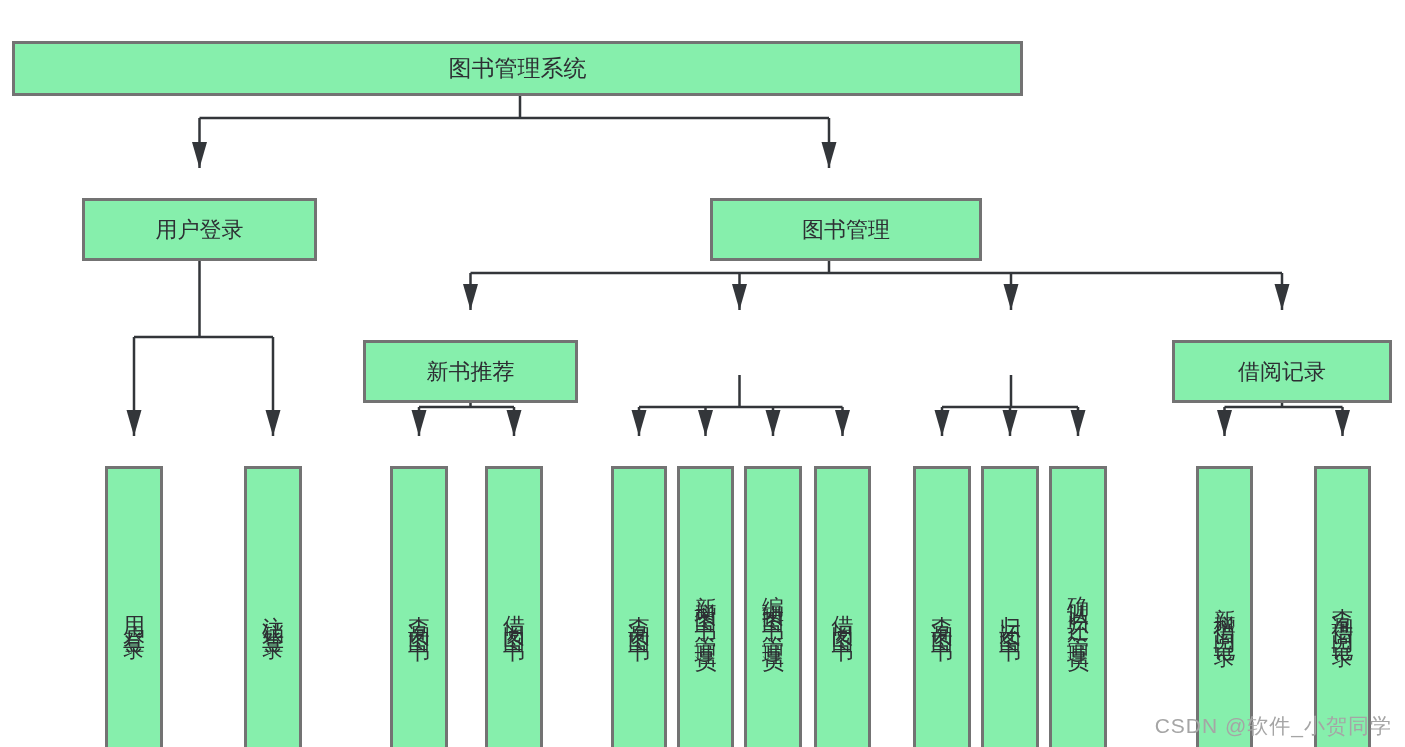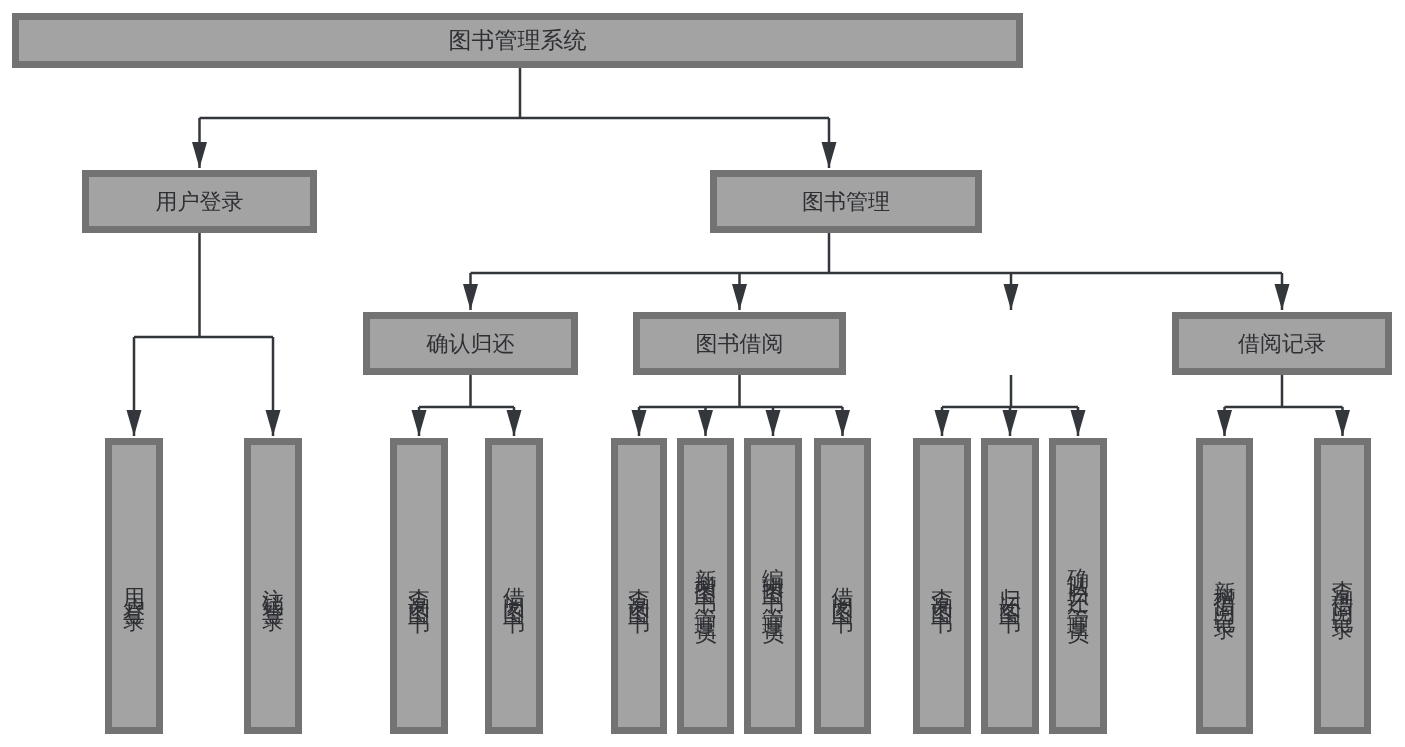--- a/index.html
+++ b/index.html
@@ -8,26 +8,27 @@
     width:1405px;height:747px;
     background:#ffffff;
     font-family:"Liberation Sans","DejaVu Sans",sans-serif;
     overflow:hidden;
   }
   svg.wires{position:absolute;left:0;top:0;width:1405px;height:747px;}
   .wire{stroke:#33363a;stroke-width:2.5;fill:none;}
   .node{
     position:absolute;
     box-sizing:border-box;
-    background:#a3a3a3;
-    border:7px solid #737373;
+    background:#86efac;
+    border:3px solid #737373;
     display:flex;align-items:center;justify-content:center;
     color:#2d2f33;
     font-size:22px;
     text-align:center;
+    margin-top:28px;
   }
   .node.h{height:63px;}
   .node.root{height:55px;font-size:23px;}
   .node.v{
     top:438px;height:296px;width:58px;
   }
   .node.v .vtxt{
     writing-mode:vertical-rl;
     text-orientation:mixed;
     letter-spacing:8px;
@@ -94,24 +95,21 @@
   </div>
 
   <div class="node h" style="left:82px;top:170px;width:235px;">
     <span>用户登录</span>
   </div>
   <div class="node h" style="left:710px;top:170px;width:272px;">
     <span>图书管理</span>
   </div>
 
   <div class="node h" style="left:363px;top:312px;width:215px;">
-    <span>确认归还</span>
-  </div>
-  <div class="node h" style="left:633px;top:312px;width:213px;">
-    <span>图书借阅</span>
+    <span>新书推荐</span>
   </div>
   <div class="node h" style="left:1172px;top:312px;width:220px;">
     <span>借阅记录</span>
   </div>
 
   <div class="node v" style="left:105px;">
     <span class="vtxt">用户登录</span>
   </div>
   <div class="node v" style="left:244px;">
     <span class="vtxt">注销登录</span>
@@ -147,14 +145,15 @@
     <span class="vtxt">确认归还（管理员）</span>
   </div>
 
   <div class="node v" style="left:1196px;width:57px;">
     <span class="vtxt">新增借阅记录</span>
   </div>
   <div class="node v" style="left:1314px;width:57px;">
     <span class="vtxt">查询借阅记录</span>
   </div>
 
+  <div class="watermark">CSDN @软件_小贺同学</div>
 
 </div>
 
 </body></html>

